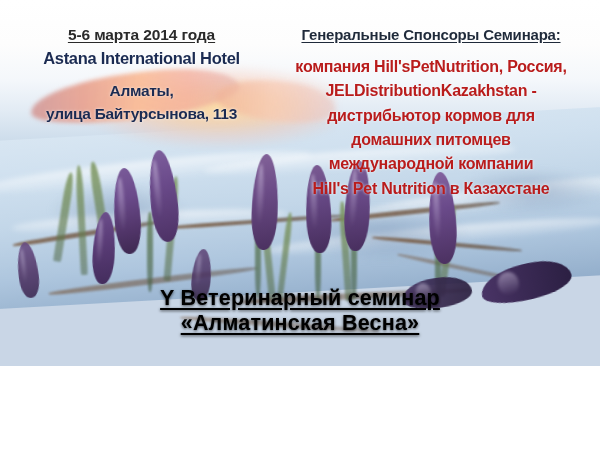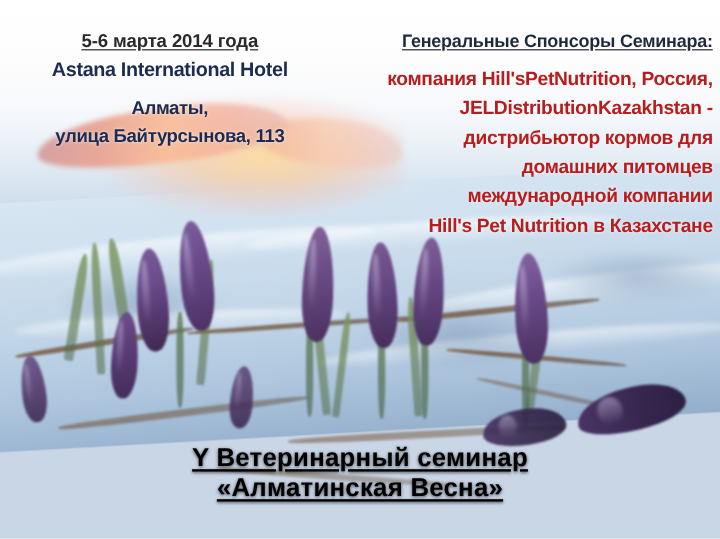--- a/index.html
+++ b/index.html
@@ -8,21 +8,21 @@
     padding: 0;
     background: #ffffff;
   }
   body {
     font-family: "Liberation Sans", sans-serif;
   }
 
   .poster {
     position: relative;
     width: 600px;
-    height: 449px;
+    height: 366px;
     overflow: hidden;
     background: #c9d6e6;
   }
 
   
   .bg { position: absolute; inset: 0; overflow: hidden; }
 
   
   .bg-sky {
     position: absolute;
@@ -157,21 +157,21 @@
   .block-left {
     position: absolute;
     left: 14px; top: 26px;
     width: 255px;
     text-align: center;
   }
   .block-right {
     position: absolute;
     left: 268px; top: 26px;
     width: 326px;
-    text-align: right;
+    text-align: center;
   }
 
   .hdr {
     font-size: 15.5px;
     font-weight: bold;
     color: #2a2a2a;
     text-decoration: underline;
     text-underline-offset: 2px;
     letter-spacing: -0.1px;
     white-space: nowrap;

